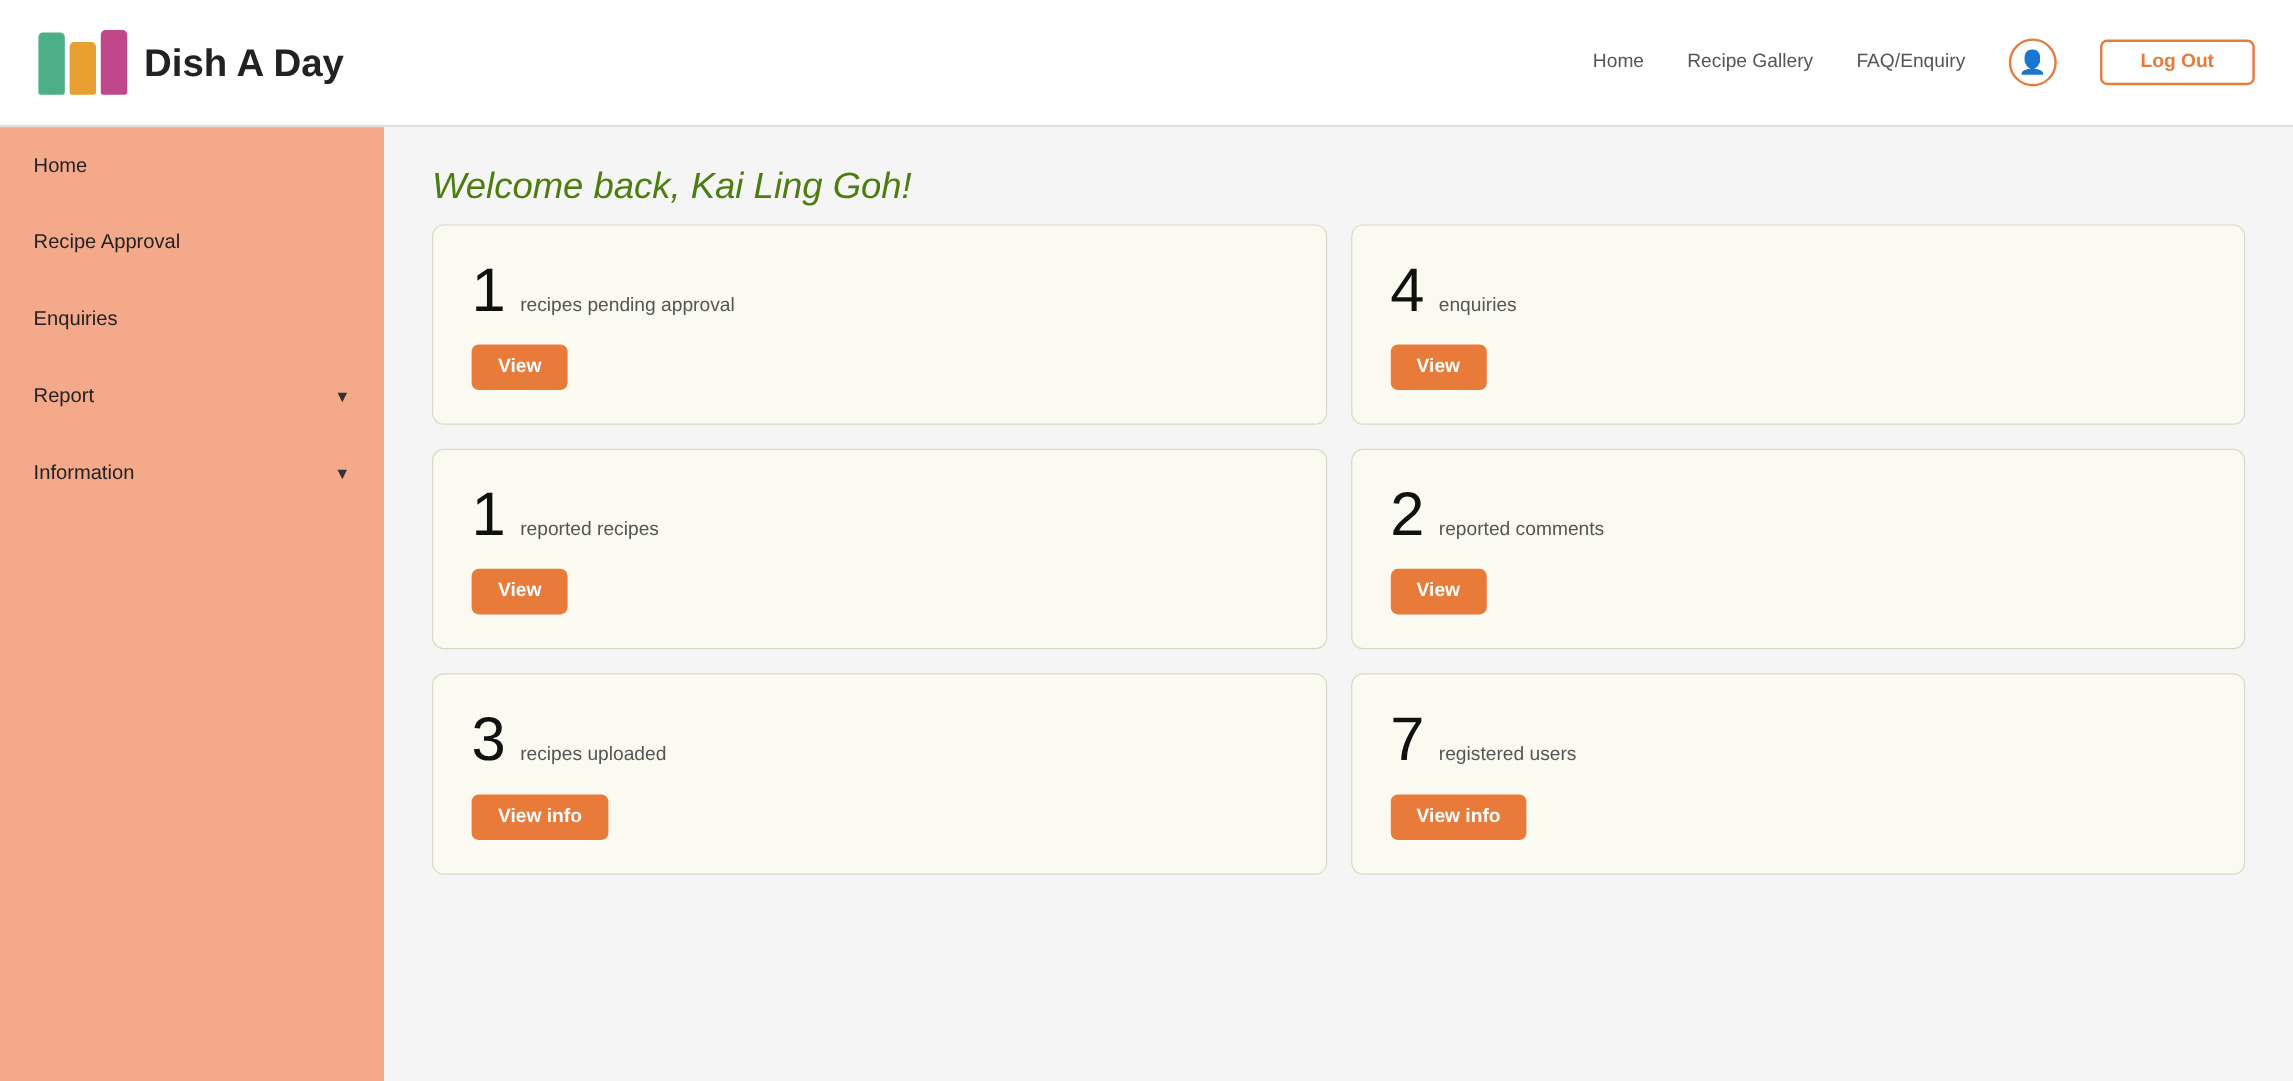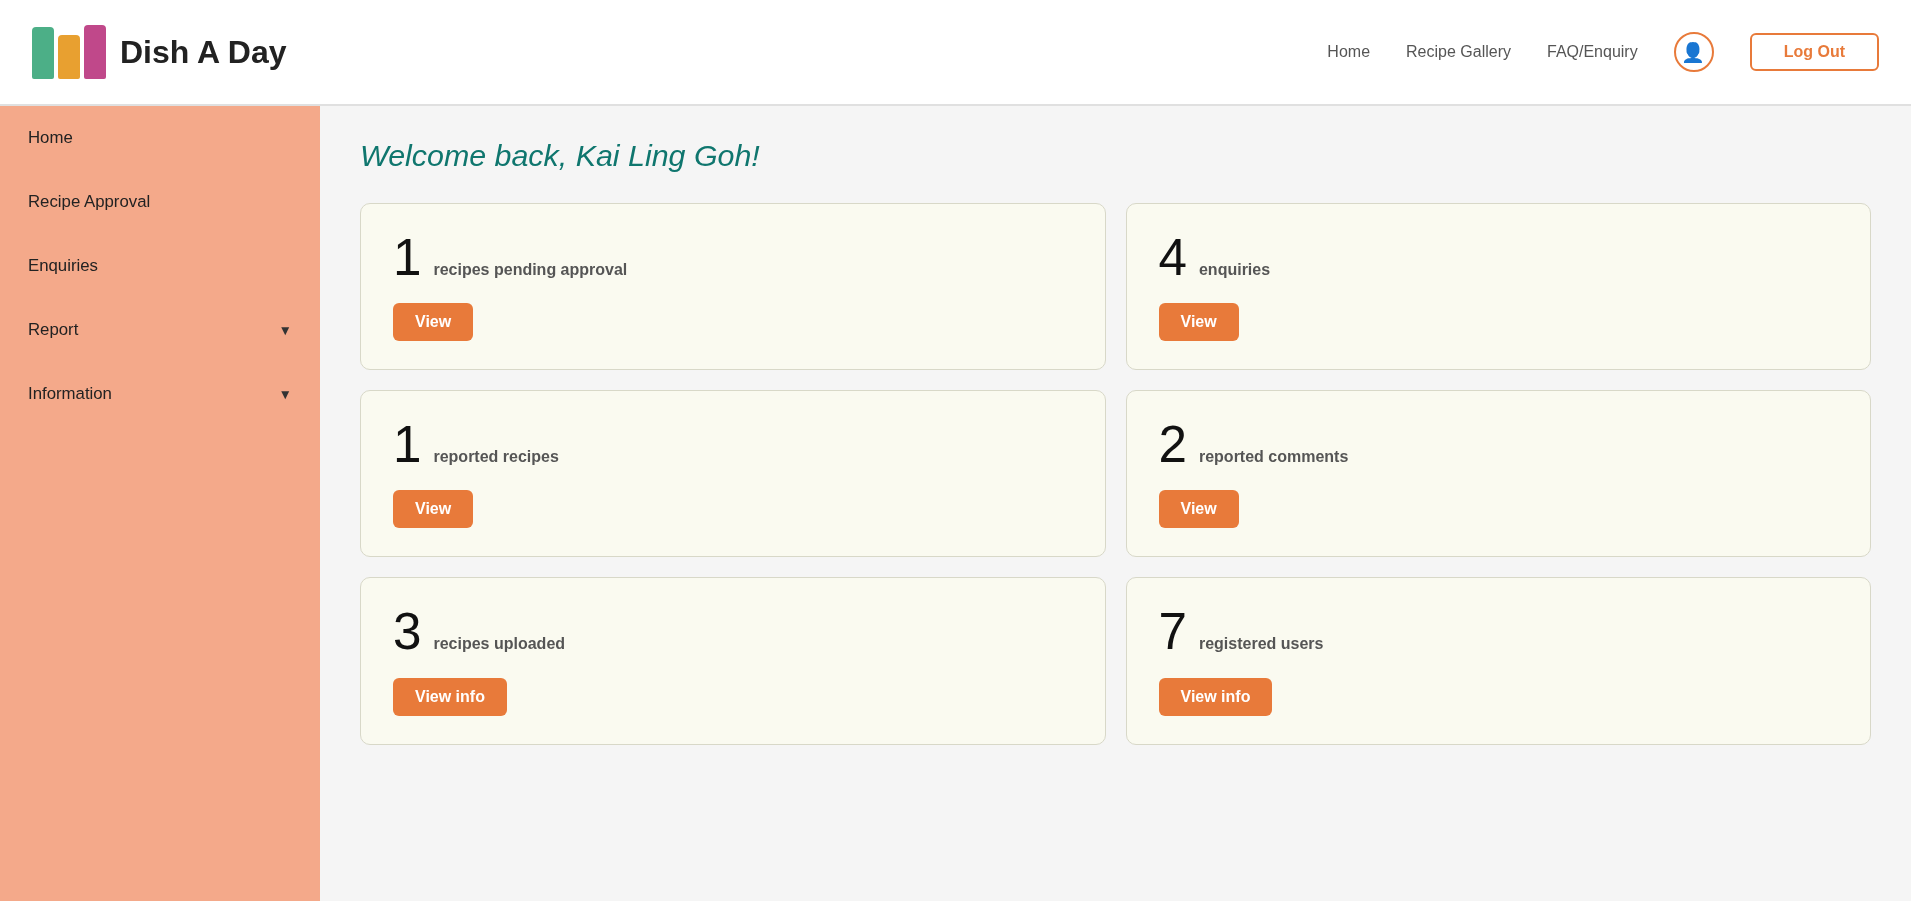--- a/index.html
+++ b/index.html
@@ -101,22 +101,22 @@
 
     
     .main-content {
       flex: 1;
       padding: 32px 40px;
     }
     .welcome-heading {
       font-size: 1.9rem;
       font-style: italic;
       font-weight: 400;
-      color: #0f766e;
-      margin-bottom: 30px;
+      color: #4d7c0f;
+      margin-bottom: 14px;
     }
 
     
     .cards-grid {
       display: grid;
       grid-template-columns: 1fr 1fr;
       gap: 20px;
     }
     .card {
       background: #fafaf0;
@@ -132,21 +132,20 @@
     }
     .card-number {
       font-size: 3.2rem;
       font-weight: 300;
       color: #111;
       line-height: 1;
     }
     .card-label {
       font-size: 1rem;
       color: #555;
-      font-weight: bold;
     }
     .card-btn {
       padding: 10px 22px;
       background: #e87a3a;
       color: #fff;
       border: none;
       border-radius: 6px;
       font-size: 1rem;
       font-weight: 600;
       cursor: pointer;

